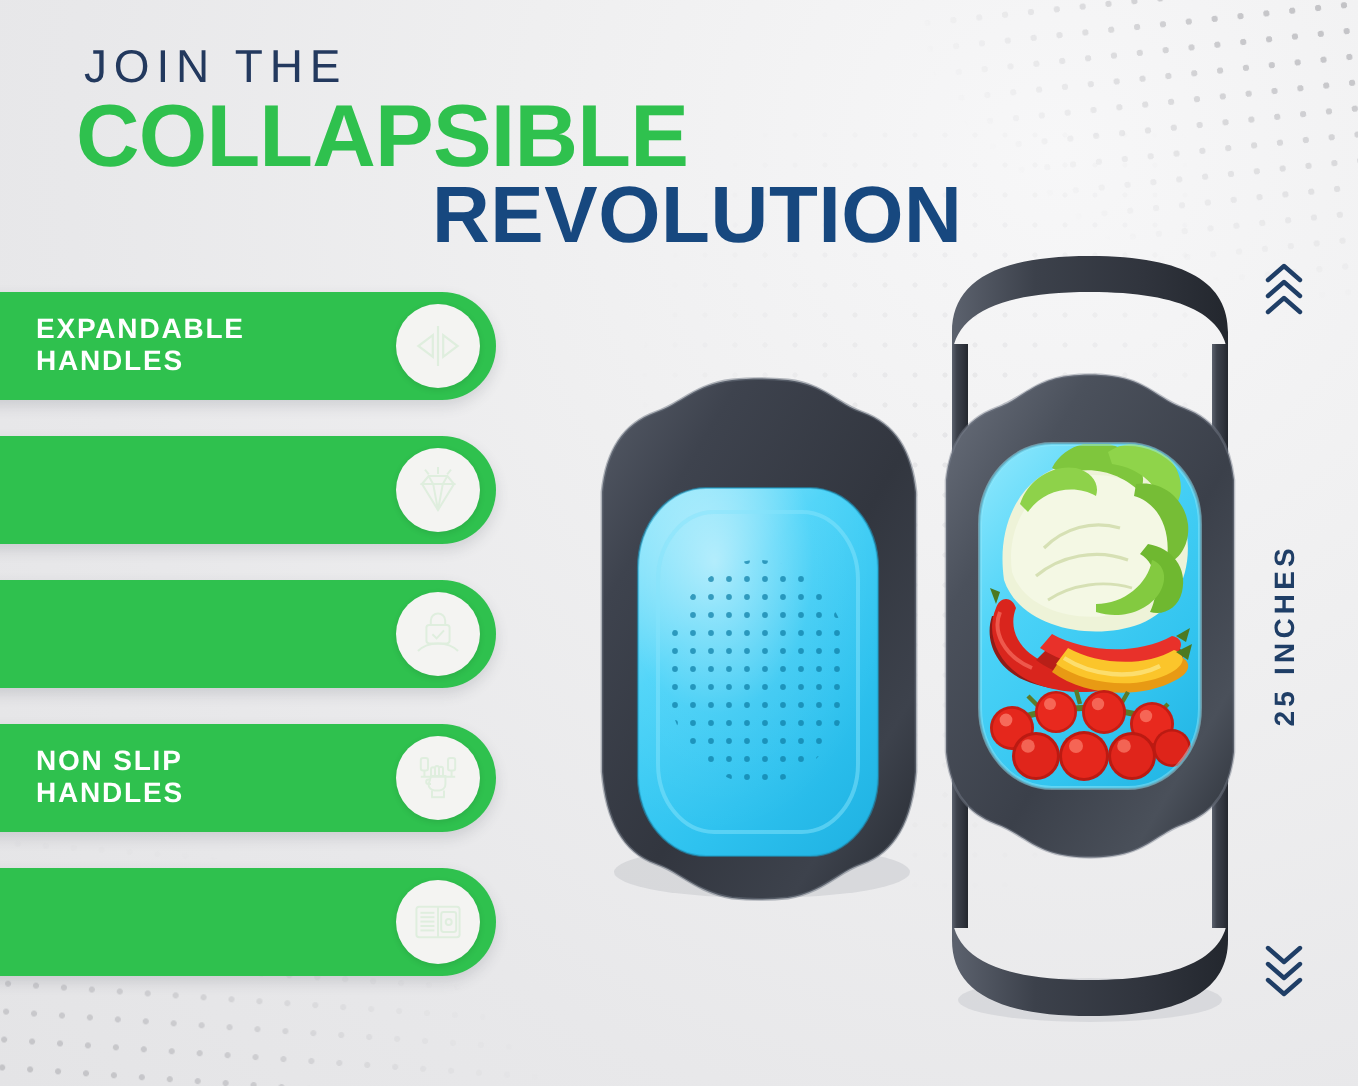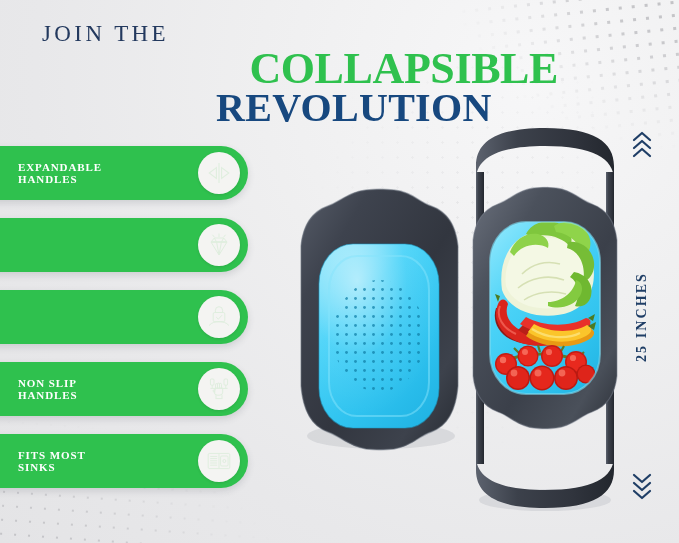--- a/index.html
+++ b/index.html
@@ -4,21 +4,20 @@
 <style>
   html,body{margin:0;padding:0;}
   body{
     width:679px;height:543px;overflow:hidden;
     font-family:"Liberation Sans", sans-serif;
     background:#ececed;
   }
   .canvas{position:relative;width:679px;height:543px;overflow:hidden;
     background:
       radial-gradient(circle at 78% 14%, #f7f7f8 0%, #efeff0 38%, #e8e8ea 70%, #e4e4e6 100%);
-    font-family: Liberation Serif, serif;
   }
 
   
   .dots{position:absolute;pointer-events:none;}
   .dots-tr{
     top:-30px;right:-40px;width:330px;height:260px;
     background-image:radial-gradient(#b9b9bd 1.45px, transparent 1.6px);
     background-size:13px 13px;
     -webkit-mask-image:radial-gradient(ellipse 300px 230px at 100% 0%, rgba(0,0,0,.95) 0%, rgba(0,0,0,.75) 40%, rgba(0,0,0,.22) 68%, rgba(0,0,0,0) 86%);
     mask-image:radial-gradient(ellipse 300px 230px at 100% 0%, rgba(0,0,0,.95) 0%, rgba(0,0,0,.75) 40%, rgba(0,0,0,.22) 68%, rgba(0,0,0,0) 86%);
@@ -41,38 +40,38 @@
   }
 
   
   .headline{position:absolute;left:38px;top:22px;width:520px;}
   .hl-join{
     font-size:23px;font-weight:400;letter-spacing:3.4px;
     color:#23395e;line-height:1;margin:0 0 2px 4px;
   }
   .hl-collapsible{
     font-size:44px;font-weight:700;letter-spacing:-.4px;
-    color:#2fc14e;line-height:.98;margin:0;text-align:right;
+    color:#2fc14e;line-height:.98;margin:0;
   }
   .hl-revolution{
     font-size:40px;font-weight:700;letter-spacing:.3px;
     color:#17487f;line-height:1;margin:-2px 0 0 178px;
   }
 
   
   .features{position:absolute;left:-10px;top:146px;width:258px;}
   .pill{
     position:relative;height:54px;margin-bottom:18px;
     background:#2fc14e;border-radius:0 27px 27px 0;
     box-shadow:0 3px 7px rgba(60,70,80,.16);
     display:flex;align-items:center;
   }
   .pill-label{
     margin-left:28px;color:#ffffff;font-weight:700;
-    font-size:11px;letter-spacing:.9px;line-height:1.12;
+    font-size:14px;letter-spacing:.9px;line-height:1.12;
     text-transform:uppercase;white-space:pre-line;flex:1;
   }
   .pill-icon{
     position:absolute;right:8px;top:50%;transform:translateY(-50%);
     width:42px;height:42px;border-radius:50%;
     background:#f4f4f2;
     display:flex;align-items:center;justify-content:center;
     box-shadow:0 1px 3px rgba(0,0,0,.1);
   }
   .pill-icon svg{display:block;}
@@ -160,22 +159,20 @@
           <path d="M9.5 12 h7.2 v4.2 a3 3 0 0 1 -3 3 h-2.4 a3 3 0 0 1 -3 -3 Z"></path>
           <path d="M9.5 13.8 h-1.3 a1.1 1.1 0 0 0 0 2.2 h1.3"></path>
           <line x1="10" y1="19.2" x2="10" y2="22.6"></line>
           <line x1="16" y1="19.2" x2="16" y2="22.6"></line>
           <line x1="9.6" y1="22.6" x2="16.4" y2="22.6"></line>
         </svg>
       </span>
     </div>
 
     <div class="pill">
-      <span class="pill-label">FITS MOST
-SINKS</span>
       <span class="pill-icon">
         <svg width="26" height="22" viewBox="0 0 26 22" fill="none" stroke="#dfeede" stroke-width="1">
           <rect x="2.2" y="3.4" width="21.6" height="15.2" rx="1.4"></rect>
           <line x1="13" y1="3.4" x2="13" y2="18.6"></line>
           <rect x="14.6" y="6" width="7.5" height="10" rx="1.2"></rect>
           <circle cx="18.35" cy="11" r="1.5"></circle>
           <line x1="4.2" y1="6.4" x2="11.2" y2="6.4"></line>
           <line x1="4.2" y1="8.6" x2="11.2" y2="8.6"></line>
           <line x1="4.2" y1="10.8" x2="11.2" y2="10.8"></line>
           <line x1="4.2" y1="13" x2="11.2" y2="13"></line>

